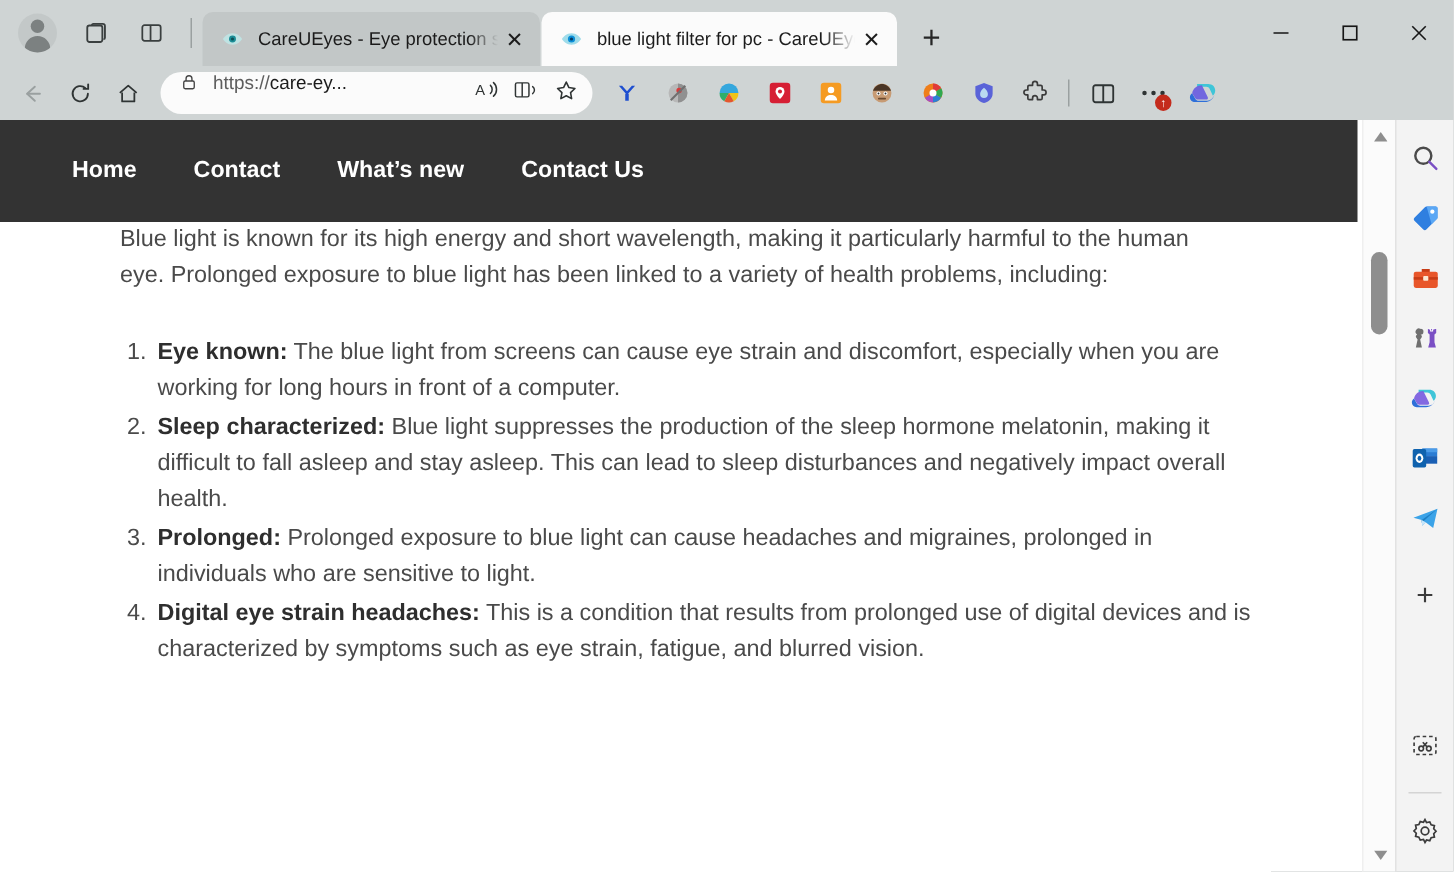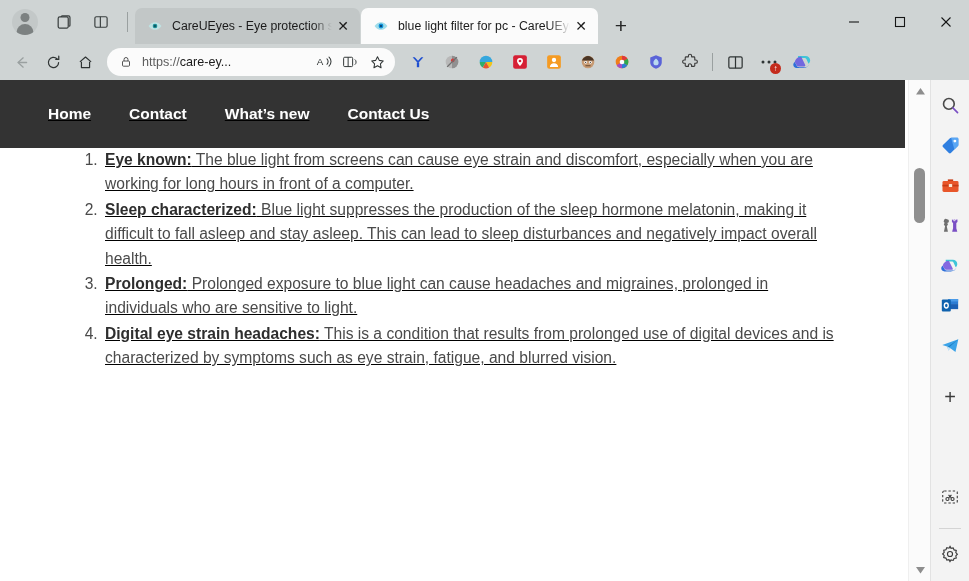--- a/index.html
+++ b/index.html
@@ -81,21 +81,21 @@
     position: absolute; top: 44px; left: 0; width: 969px; height: 36px;
     background: #cfd4d4; display: flex; align-items: center; padding: 0 5px;
   }
   .tb-btn {
     width: 32px; height: 30px; border-radius: 5px; flex: none;
     display: flex; align-items: center; justify-content: center; cursor: pointer;
   }
   .omnibox {
     flex: none; width: 288px; height: 28px; margin: 0 6px;
     background: #fbfbfb; border-radius: 14px;
-    display: flex; align-items: center; padding: 0 5px 0 12px;
+    display: flex; align-items: flex-start; padding: 0 5px 0 12px;
   }
   .omni-url {
     flex: 1; font-size: 12.6px; color: #5d5d5d; white-space: nowrap;
     overflow: hidden; margin-left: 9px;
   }
   .omni-url b { color: #1b1b1b; font-weight: 400; }
   .omni-ico {
     width: 26px; height: 24px; border-radius: 4px; flex: none;
     display: flex; align-items: center; justify-content: center; cursor: pointer;
   }
@@ -107,21 +107,21 @@
   .tb-sep { width: 1px; height: 18px; background: #9aa0a0; margin: 0 5px; }
   .badge-dot {
     position: absolute; right: 3px; bottom: 3px;
     width: 11px; height: 11px; border-radius: 50%; background: #c42b1c;
     color: #fff; font-size: 8px; line-height: 11px; text-align: center;
   }
 
   
   .viewport {
     position: absolute; top: 80px; left: 0; width: 930px; height: 501px;
-    background: #ffffff; overflow: hidden; text-decoration: underline;
+    background: #ffffff; overflow: hidden;
   }
   .site-nav {
     background: #333333; height: 68px; width: 905px;
     display: flex; align-items: center; padding-left: 48px;
   }
   .site-nav a {
     color: #ffffff; font-size: 15.5px; font-weight: bold;
     text-decoration: none; margin-right: 38px; cursor: pointer;
     white-space: nowrap;
   }
@@ -409,20 +409,21 @@
   <div class="viewport">
 
     <nav class="site-nav">
       <a>Home</a>
       <a>Contact</a>
       <a>What’s new</a>
       <a>Contact Us</a>
     </nav>
 
     <div class="content">
+      <p class="intro">Blue light is known for its high energy and short wavelength, making it particularly harmful to the human eye. Prolonged exposure to blue light has been linked to a variety of health problems, including:</p>
 
       <ol class="effects">
         <li>
           <b>Eye known:</b><span> The blue light from screens can cause eye strain and discomfort, especially when you are working for long hours in front of a computer.</span>
         </li>
         <li>
           <b>Sleep characterized:</b><span> Blue light suppresses the production of the sleep hormone melatonin, making it difficult to fall asleep and stay asleep. This can lead to sleep disturbances and negatively impact overall health.</span>
         </li>
         <li>
           <b>Prolonged:</b><span> Prolonged exposure to blue light can cause headaches and migraines, prolonged in individuals who are sensitive to light.</span>

